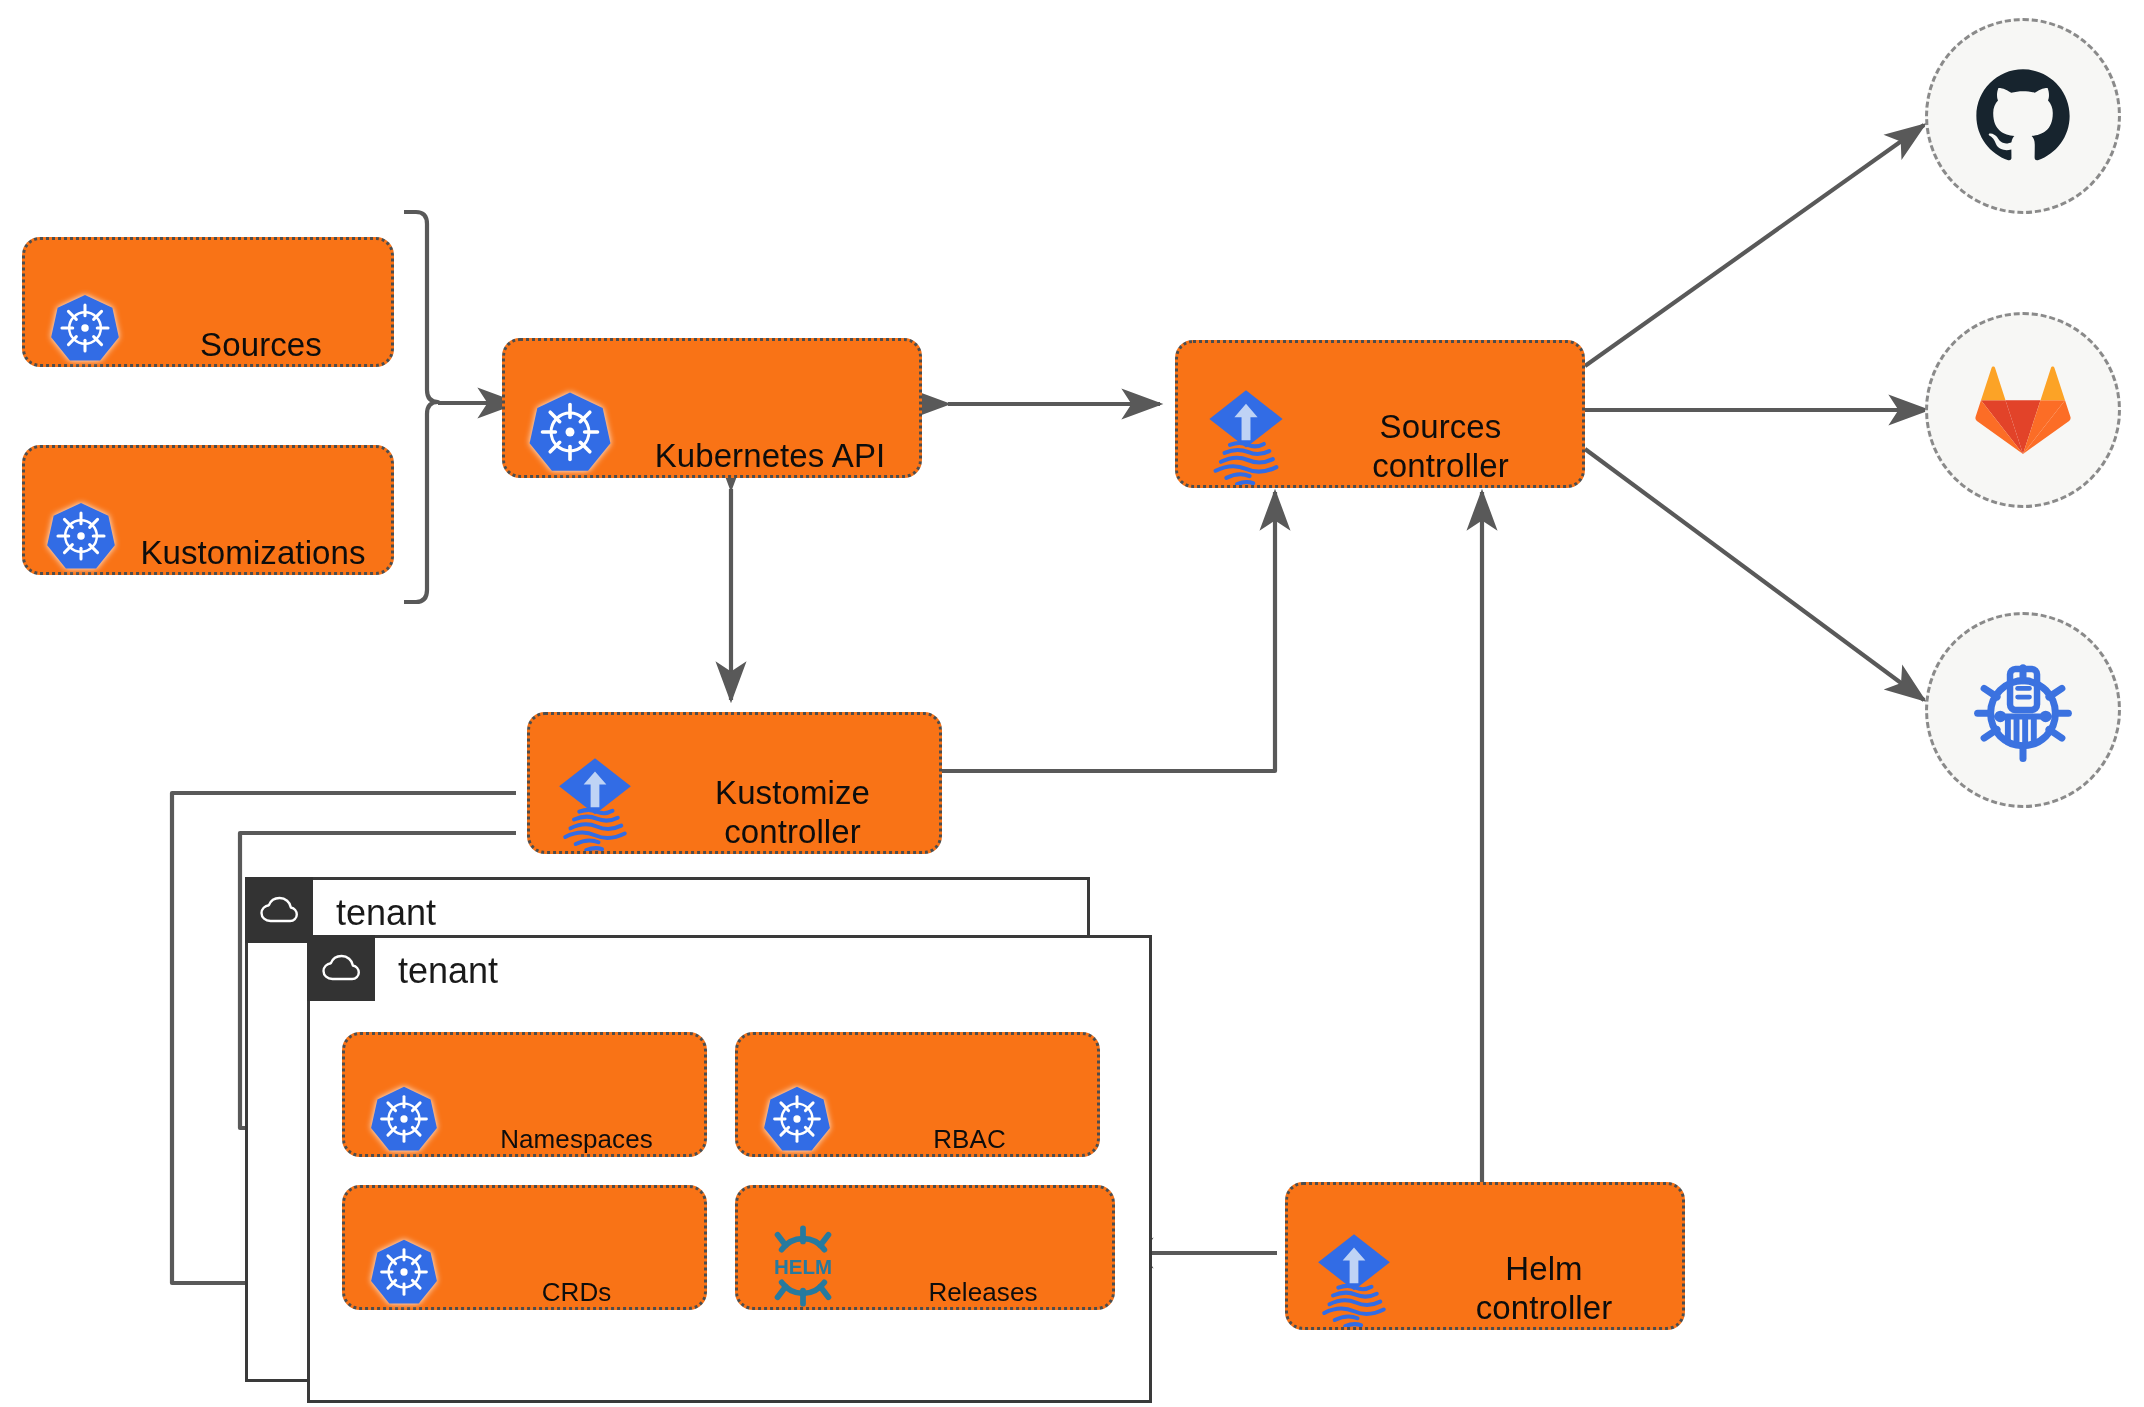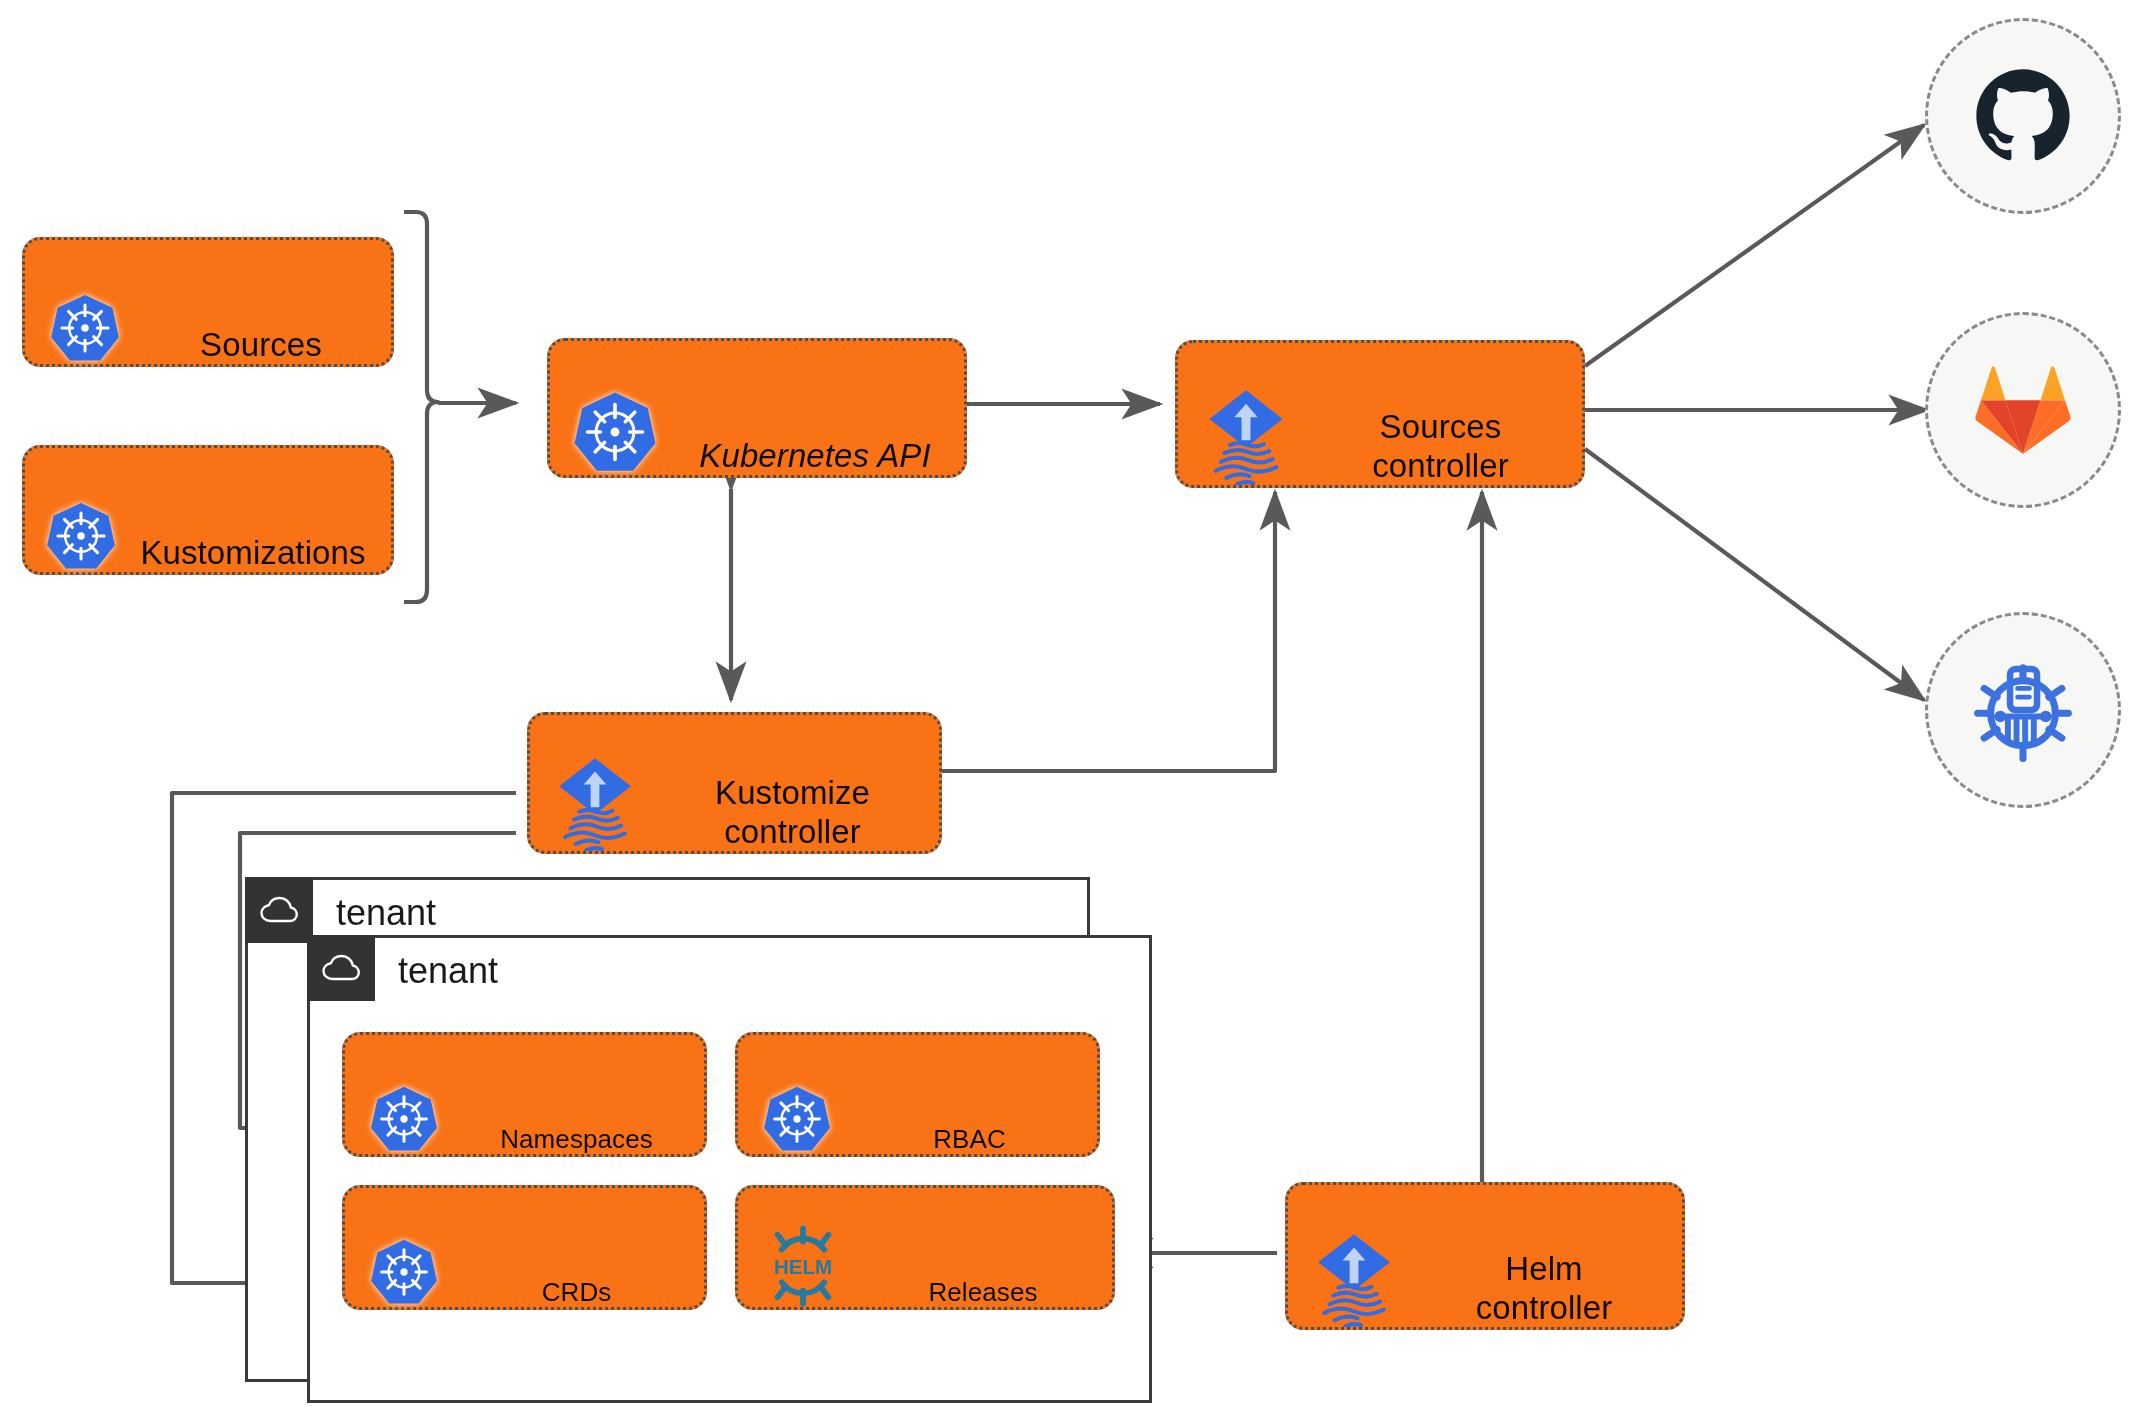--- a/index.html
+++ b/index.html
@@ -166,21 +166,21 @@
             <path d="M73 27 L62 38"></path>
               <path d="M38 62 L27 73"></path>
           </g>
           <circle cx="50" cy="50" r="22" fill="none" stroke="#ffffff" stroke-width="3.4"></circle>
         </g>
       </svg>
     </div>
     <div class="lbl" style="padding-right:22px;margin-top:36px;">Kustomizations</div>
   </div>
 
-  <div class="node" style="left:547px;top:338px;width:420px;height:140px;font-style:italic;">
+  <div class="node" style="left:502px;top:338px;width:420px;height:140px;">
     <div class="ico" style="width:130px;">
       <svg class="k8s-shadow" width="86" height="86" viewBox="0 0 100 100" aria-hidden="true">
         <path d="M50 4 L88 22 L97 63 L71 95 L29 95 L3 63 L12 22 Z" fill="#326CE5"></path>
         <g fill="#ffffff">
           <circle cx="50" cy="50" r="5.2"></circle>
           <g stroke="#ffffff" stroke-width="4.2" stroke-linecap="round" fill="none">
             <path d="M50 18 L50 33"></path>
               <path d="M50 67 L50 82"></path>
             <path d="M18 50 L33 50"></path>
               <path d="M67 50 L82 50"></path>

